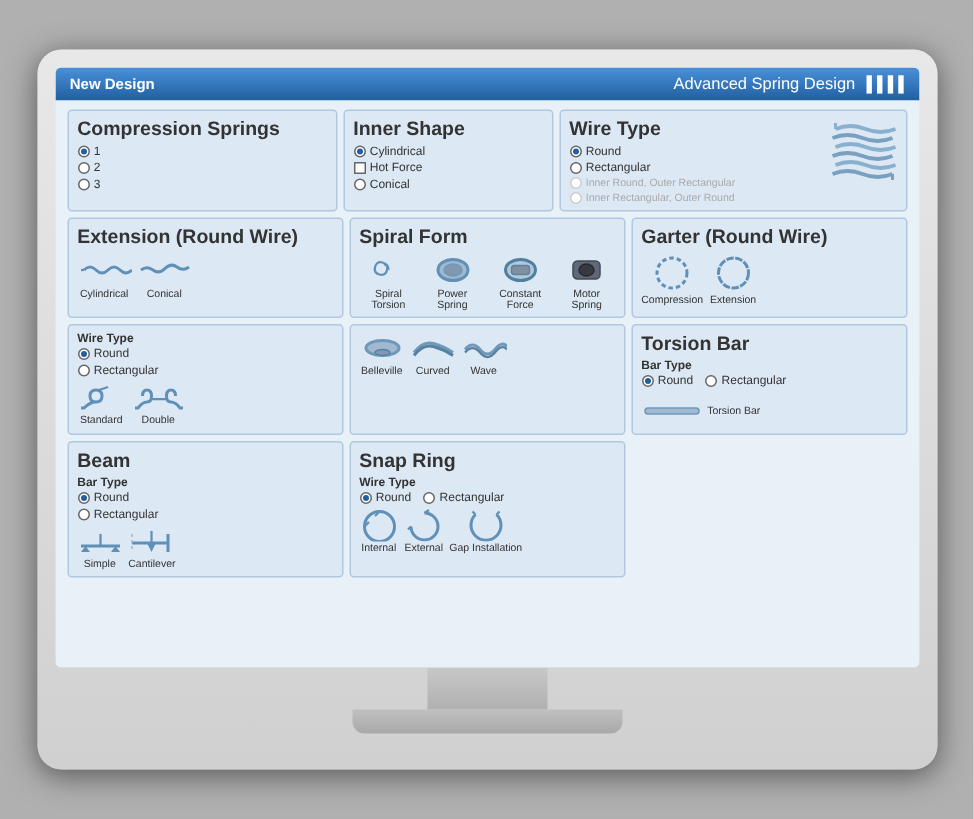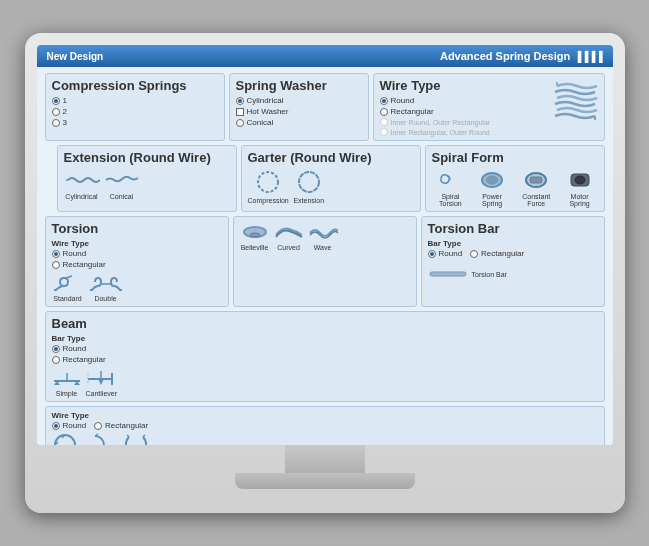--- a/index.html
+++ b/index.html
@@ -69,21 +69,21 @@
       flex-shrink: 0;
     }
     .title-bar-left {
       color: white;
       font-size: 10px;
       font-weight: bold;
     }
     .title-bar-right {
       color: white;
       font-size: 12px;
-      font-weight: bold;
+      font-weight: normal;
       display: flex;
       align-items: center;
       gap: 4px;
       text-align: right;
     }
     .title-bar-right span {
       font-size: 11px;
     }
 
     
@@ -188,21 +188,20 @@
       display: grid;
       grid-template-columns: 180px 140px 1fr;
       gap: 4px;
       margin-bottom: 4px;
     }
     .row-2 {
       display: grid;
       grid-template-columns: 1fr 1fr 1fr;
       gap: 4px;
       margin-bottom: 4px;
-      margin-left: 12px;
     }
     .row-3 {
       display: grid;
       grid-template-columns: 1fr 1fr 1fr;
       gap: 4px;
     }
 
     .disabled-text {
       color: #aaa;
     }
@@ -244,29 +243,29 @@
                     <div class="radio-circle"></div>
                     <span>3</span>
                   </div>
                 </div>
               </div>
 
             </div>
           </div>
 
           <div class="section">
-            <div class="section-title">Spring Washer</div>
+            <div class="section-title">Inner Shape</div>
             <div class="radio-group">
               <div class="radio-item">
                 <div class="radio-circle selected"></div>
                 <span>Cylindrical</span>
               </div>
               <div class="checkbox-item">
                 <div class="checkbox-box"></div>
-                <span>Hot Washer</span>
+                <span>Hot Force</span>
               </div>
               <div class="radio-item">
                 <div class="radio-circle"></div>
                 <span>Conical</span>
               </div>
             </div>
           </div>
 
           <div class="section" style="position:relative;">
             <div class="section-title">Wire Type</div>
@@ -325,38 +324,20 @@
               <div class="spring-item">
                 <svg width="36" height="24" viewBox="0 0 36 24">
                   <path d="M2,12 Q6,9 10,12 Q14,15 18,11 Q22,7 26,10 Q30,13 34,10" stroke="#6090b8" stroke-width="2" fill="none"></path>
                 </svg>
                 <span class="spring-item-label">Conical</span>
               </div>
             </div>
           </div>
 
           <div class="section">
-            <div class="section-title">Garter (Round Wire)</div>
-            <div class="spring-items">
-              <div class="spring-item">
-                <svg width="32" height="28" viewBox="0 0 32 28">
-                  <circle cx="16" cy="14" r="10" stroke="#6090b8" stroke-width="2" fill="none" stroke-dasharray="3,2"></circle>
-                </svg>
-                <span class="spring-item-label">Compression</span>
-              </div>
-              <div class="spring-item">
-                <svg width="32" height="28" viewBox="0 0 32 28">
-                  <circle cx="16" cy="14" r="10" stroke="#6090b8" stroke-width="2" fill="none" stroke-dasharray="5,1"></circle>
-                </svg>
-                <span class="spring-item-label">Extension</span>
-              </div>
-            </div>
-          </div>
-
-          <div class="section">
             <div class="section-title">Spiral Form</div>
             <div class="spring-items">
               <div class="spring-item">
                 <svg width="28" height="24" viewBox="0 0 28 24">
                   <path d="M14,12 Q14,8 10,7 Q6,6 5,10 Q4,14 8,15 Q12,16 13,12 Q14,9 11,8" stroke="#6090b8" stroke-width="1.5" fill="none"></path>
                 </svg>
                 <span class="spring-item-label">Spiral Torsion</span>
               </div>
               <div class="spring-item">
                 <svg width="28" height="24" viewBox="0 0 28 24">
@@ -374,26 +355,43 @@
               </div>
               <div class="spring-item">
                 <svg width="28" height="24" viewBox="0 0 28 24">
                   <rect x="5" y="6" width="18" height="12" rx="3" fill="#606878" stroke="#404858" stroke-width="1"></rect>
                   <ellipse cx="14" cy="12" rx="5" ry="4" fill="#383840" stroke="#282830" stroke-width="1"></ellipse>
                 </svg>
                 <span class="spring-item-label">Motor Spring</span>
               </div>
             </div>
           </div>
+
+          <div class="section">
+            <div class="section-title">Garter (Round Wire)</div>
+            <div class="spring-items">
+              <div class="spring-item">
+                <svg width="32" height="28" viewBox="0 0 32 28">
+                  <circle cx="16" cy="14" r="10" stroke="#6090b8" stroke-width="2" fill="none" stroke-dasharray="3,2"></circle>
+                </svg>
+                <span class="spring-item-label">Compression</span>
+              </div>
+              <div class="spring-item">
+                <svg width="32" height="28" viewBox="0 0 32 28">
+                  <circle cx="16" cy="14" r="10" stroke="#6090b8" stroke-width="2" fill="none" stroke-dasharray="5,1"></circle>
+                </svg>
+                <span class="spring-item-label">Extension</span>
+              </div>
+            </div>
+          </div>
         </div>
 
         <div class="row-3">
 
           <div class="section">
-            <div class="section-title">Torsion</div>
             <div class="section-subtitle">Wire Type</div>
             <div class="radio-group" style="margin-bottom:3px;">
               <div class="radio-item">
                 <div class="radio-circle selected"></div>
                 <span>Round</span>
               </div>
               <div class="radio-item">
                 <div class="radio-circle"></div>
                 <span>Rectangular</span>
               </div>
@@ -458,21 +456,21 @@
               <div class="spring-item" style="flex-direction: row; gap: 4px;">
                 <svg width="40" height="16" viewBox="0 0 40 16">
                   <rect x="2" y="6" width="36" height="4" rx="2" fill="#a0b8d0" stroke="#7098b8" stroke-width="1"></rect>
                 </svg>
                 <span class="spring-item-label">Torsion Bar</span>
               </div>
             </div>
           </div>
         </div>
 
-        <div style="display:grid; grid-template-columns: 1fr; gap:4px; margin-top:4px;">
+        <div style="display:grid; grid-template-columns: 1fr 1fr 1fr; gap:4px; margin-top:4px;">
 
           <div class="section">
             <div class="section-title">Beam</div>
             <div class="section-subtitle">Bar Type</div>
             <div class="radio-group" style="margin-bottom:3px;">
               <div class="radio-item">
                 <div class="radio-circle selected"></div>
                 <span>Round</span>
               </div>
               <div class="radio-item">
@@ -497,20 +495,21 @@
                   <line x1="2" y1="6" x2="2" y2="18" stroke="#a0b8d0" stroke-width="1" stroke-dasharray="2,2"></line>
                   <line x1="15" y1="4" x2="15" y2="12" stroke="#6090b8" stroke-width="1.5"></line>
                   <polygon points="15,18 12,12 18,12" fill="#6090b8"></polygon>
                 </svg>
                 <span class="spring-item-label">Cantilever</span>
               </div>
             </div>
           </div>
 
           <div class="section">
+            <div class="section-title">Snap Ring</div>
             <div class="section-subtitle">Wire Type</div>
             <div class="radio-group" style="margin-bottom:3px; flex-direction:row; gap:8px;">
               <div class="radio-item">
                 <div class="radio-circle selected"></div>
                 <span>Round</span>
               </div>
               <div class="radio-item">
                 <div class="radio-circle"></div>
                 <span>Rectangular</span>
               </div>

